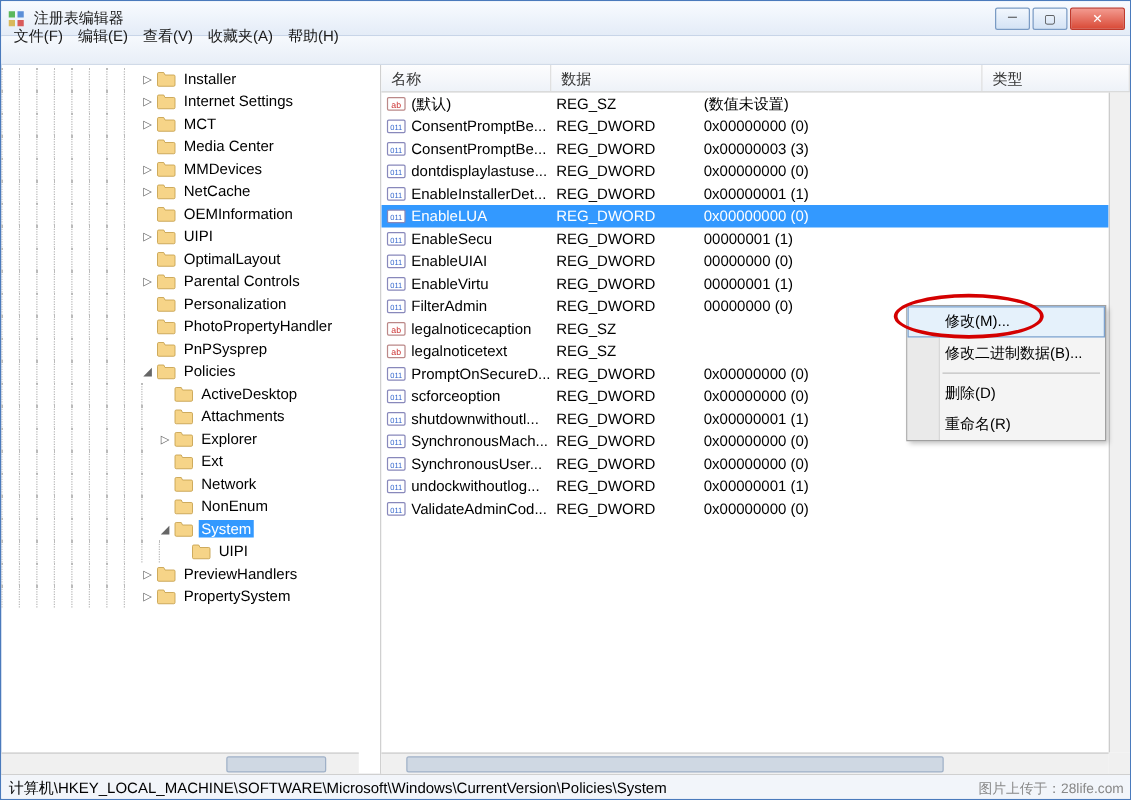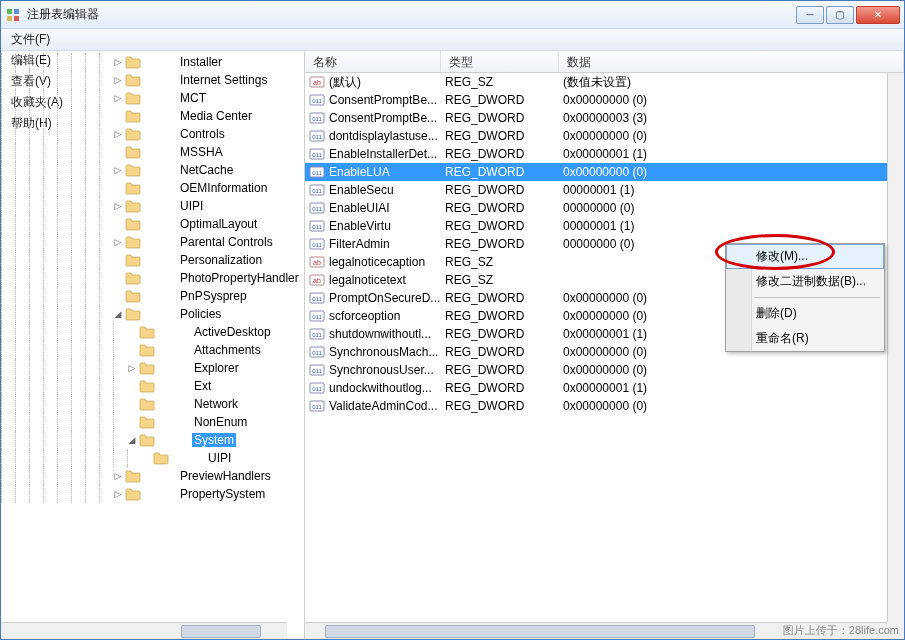--- a/index.html
+++ b/index.html
@@ -9,21 +9,21 @@
 
 
 .titlebar { height: 28px; background: linear-gradient(to bottom, #f8fbff, #e4ecf7); display: flex; align-items: center; padding: 0 4px; border-bottom: 1px solid #c8d5e8; }
 .titlebar .app-icon { width: 16px; height: 16px; margin-right: 6px; display:inline-block; }
 .titlebar .title-text { flex: 1; font-size: 12px; color: #1a1a1a; }
 .win-btns { display: flex; gap: 2px; }
 .win-btn { width: 28px; height: 18px; border: 1px solid #7a9bc4; border-radius: 2px; background: linear-gradient(#f2f7fd,#d4e3f5); display:flex; align-items:center; justify-content:center; font-size:10px; color:#333; }
 .win-btn.close { background: linear-gradient(#f39a8f,#d94a37); border-color:#c0392b; color:#fff; width:44px; }
 
 
-.menubar { height: 22px; background: linear-gradient(#f6f9fd,#e8eef7); border-bottom: 1px solid #d0dae8; display:flex; align-items:flex-start; padding: 0 4px; font-size:12px;flex-direction:column; }
+.menubar { height: 22px; background: linear-gradient(#f6f9fd,#e8eef7); border-bottom: 1px solid #d0dae8; display:flex; align-items:flex-end; padding: 11px 4px; font-size:12px; }
 .menu-item { padding: 2px 6px; color:#1a1a1a; }
 
 
 .content { flex:1; display:flex; min-height: 0; }
 .tree-pane { width: 304px; border-right: 1px solid #d0d0d0; overflow: hidden; position:relative; }
 .tree-scroll { overflow:auto; position:absolute; inset:0 0 17px 0; }
 .tree-hscroll { position:absolute; bottom:0; left:0; right:17px; height:17px; background:#f0f0f0; border-top:1px solid #ccc; display:flex; align-items:center; }
 .tree-hscroll .thumb { height:13px; background:#cfd8e3; border:1px solid #9fb0c7; border-radius:2px; margin-left:180px; width:80px; }
 
 .list-pane { flex:1; position:relative; overflow:hidden; }
@@ -44,21 +44,21 @@
 .list-vscroll { position:absolute; top:22px; right:0; bottom:17px; width:17px; background:#f0f0f0; border-left:1px solid #ccc; }
 .list-hscroll { position:absolute; bottom:0; left:0; right:17px; height:17px; background:#f0f0f0; border-top:1px solid #ccc; display:flex; align-items:center; }
 .list-hscroll .thumb { height:13px; background:#cfd8e3; border:1px solid #9fb0c7; border-radius:2px; margin-left:20px; width:430px; }
 .scroll-corner { position:absolute; right:0; bottom:0; width:17px; height:17px; background:#f0f0f0; }
 
 
 .tree { font-size:12px; padding-top:2px; }
 .tree-row { height:18px; display:flex; align-items:center; white-space:nowrap; }
 .tree-row .toggle { width:10px; text-align:center; color:#666; font-size:9px; margin-right:2px; }
 .folder-icon { width:16px; height:14px; margin-right:4px; flex-shrink:0; }
-.tree-row .label { padding:0 2px;margin-left:33px; }
+.tree-row .label { padding:0 2px; }
 .tree-row.selected .label { background:#3399ff; color:#fff; }
 
 
 .statusbar { height: 20px; border-top:1px solid #d0d0d0; background:#f2f5fa; font-size:12px; padding:2px 6px; white-space:nowrap; overflow:hidden; }
 
 
 .context-menu { position:absolute; left:420px; top:192px; width:160px; background:#f4f4f4; border:1px solid #a0a0a0; box-shadow:2px 2px 4px rgba(0,0,0,0.25); font-size:12px; z-index:50; }
 .context-menu .cm-item { padding:4px 8px 4px 30px; position:relative; }
 .context-menu .cm-item.hover { background:#e5f1fb; border:1px solid #7da2ce; padding:3px 7px 3px 29px; }
 .context-menu .cm-sep { height:1px; background:#c0c0c0; margin:3px 4px 3px 28px; }
@@ -171,36 +171,21 @@
               <span style="display:inline-block;width:14px;height:18px;border-left:1px dotted #bbb;"></span>
               <span style="display:inline-block;width:14px;height:18px;border-left:1px dotted #bbb;"></span>
               <span style="display:inline-block;width:14px;height:18px;border-left:1px dotted #bbb;"></span>
               <span style="display:inline-block;width:14px;height:18px;border-left:1px dotted #bbb;"></span>
               <span style="display:inline-block;width:14px;height:18px;border-left:1px dotted #bbb;"></span>
               <span style="display:inline-block;width:14px;height:18px;border-left:1px dotted #bbb;"></span>
               <span class="toggle">▷</span>
               <svg class="folder-icon" viewBox="0 0 16 14">
                 <path d="M1 3 L1 12 Q1 13 2 13 L14 13 Q15 13 15 12 L15 5 Q15 4 14 4 L7 4 L6 2 L2 2 Q1 2 1 3 Z" fill="#f6d488" stroke="#c7a14e" stroke-width="0.7"></path>
               </svg>
-              <span class="label">Controls</span>
-            </div>
-            <div class="tree-row">
-              <span style="display:inline-block;width:14px;height:18px;border-left:1px dotted #bbb;"></span>
-              <span style="display:inline-block;width:14px;height:18px;border-left:1px dotted #bbb;"></span>
-              <span style="display:inline-block;width:14px;height:18px;border-left:1px dotted #bbb;"></span>
-              <span style="display:inline-block;width:14px;height:18px;border-left:1px dotted #bbb;"></span>
-              <span style="display:inline-block;width:14px;height:18px;border-left:1px dotted #bbb;"></span>
-              <span style="display:inline-block;width:14px;height:18px;border-left:1px dotted #bbb;"></span>
-              <span style="display:inline-block;width:14px;height:18px;border-left:1px dotted #bbb;"></span>
-              <span style="display:inline-block;width:14px;height:18px;border-left:1px dotted #bbb;"></span>
-              <span class="toggle">&nbsp;</span>
-              <svg class="folder-icon" viewBox="0 0 16 14">
-                <path d="M1 3 L1 12 Q1 13 2 13 L14 13 Q15 13 15 12 L15 5 Q15 4 14 4 L7 4 L6 2 L2 2 Q1 2 1 3 Z" fill="#f6d488" stroke="#c7a14e" stroke-width="0.7"></path>
-              </svg>
-              <span class="label">MSSHA</span>
+              <span class="label">MMDevices</span>
             </div>
             <div class="tree-row">
               <span style="display:inline-block;width:14px;height:18px;border-left:1px dotted #bbb;"></span>
               <span style="display:inline-block;width:14px;height:18px;border-left:1px dotted #bbb;"></span>
               <span style="display:inline-block;width:14px;height:18px;border-left:1px dotted #bbb;"></span>
               <span style="display:inline-block;width:14px;height:18px;border-left:1px dotted #bbb;"></span>
               <span style="display:inline-block;width:14px;height:18px;border-left:1px dotted #bbb;"></span>
               <span style="display:inline-block;width:14px;height:18px;border-left:1px dotted #bbb;"></span>
               <span style="display:inline-block;width:14px;height:18px;border-left:1px dotted #bbb;"></span>
               <span style="display:inline-block;width:14px;height:18px;border-left:1px dotted #bbb;"></span>
@@ -492,22 +477,22 @@
           </div>
       </div>
       <div class="tree-hscroll">
         <div class="thumb"></div>
       </div>
     </div>
 
     <div class="list-pane">
       <div class="list-header">
         <div class="col col-name">名称</div>
+        <div class="col col-data">数据</div>
         <div class="col col-type">类型</div>
-        <div class="col col-data">数据</div>
       </div>
       <div class="list-body" id="list-body">
           <div class="row">
             <svg class="val-icon" viewBox="0 0 16 16">
               <rect x="1" y="3" width="14" height="10" rx="1" fill="#fff" stroke="#b88"></rect>
               <text x="8" y="11" font-size="7" text-anchor="middle" fill="#c33" font-family="Arial">ab</text>
             </svg>
             <span class="vname">(默认)</span>
             <span class="vtype">REG_SZ</span>
             <span class="vdata">(数值未设置)</span>
@@ -688,15 +673,16 @@
         <div class="cm-sep"></div>
         <div class="cm-item">删除(D)</div>
         <div class="cm-item">重命名(R)</div>
       </div>
 
       <div class="red-ellipse"></div>
     </div>
 
   </div>
 
+  <div class="statusbar">计算机\HKEY_LOCAL_MACHINE\SOFTWARE\Microsoft\Windows\CurrentVersion\Policies\System</div>
 </div>
 
 <div class="watermark">图片上传于：28life.com</div>
 
 </body></html>

